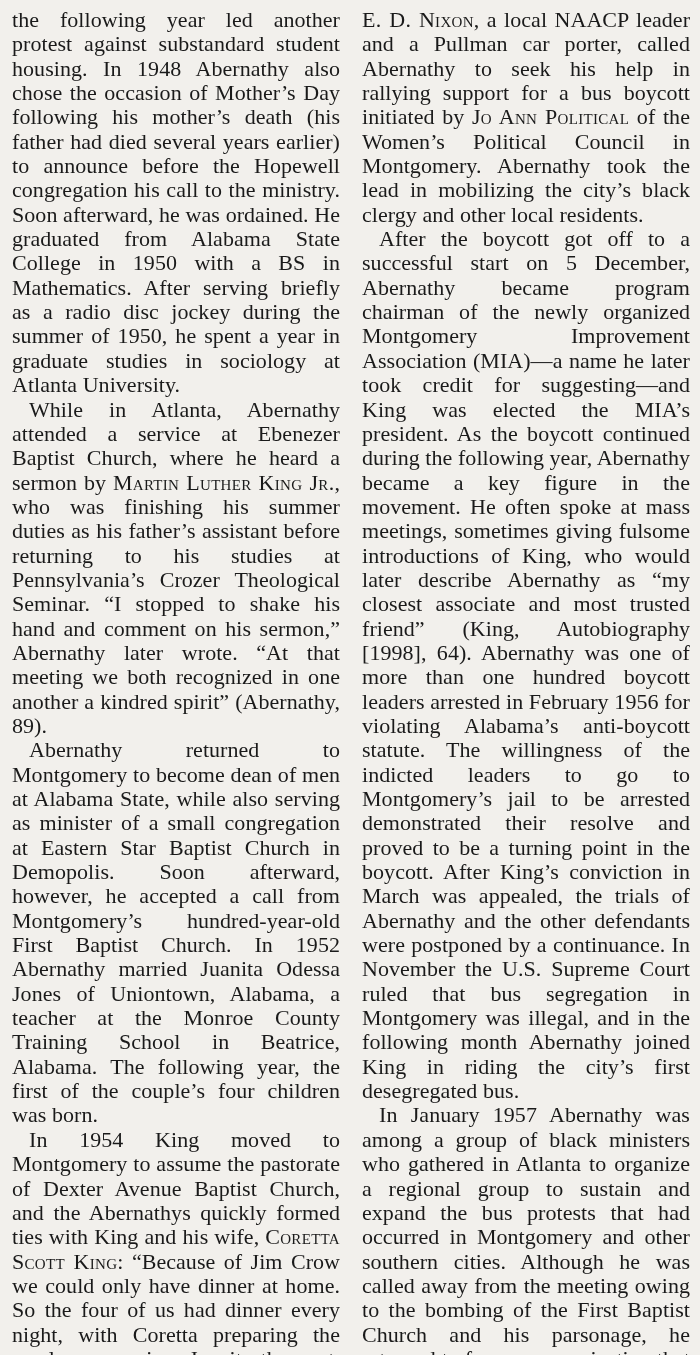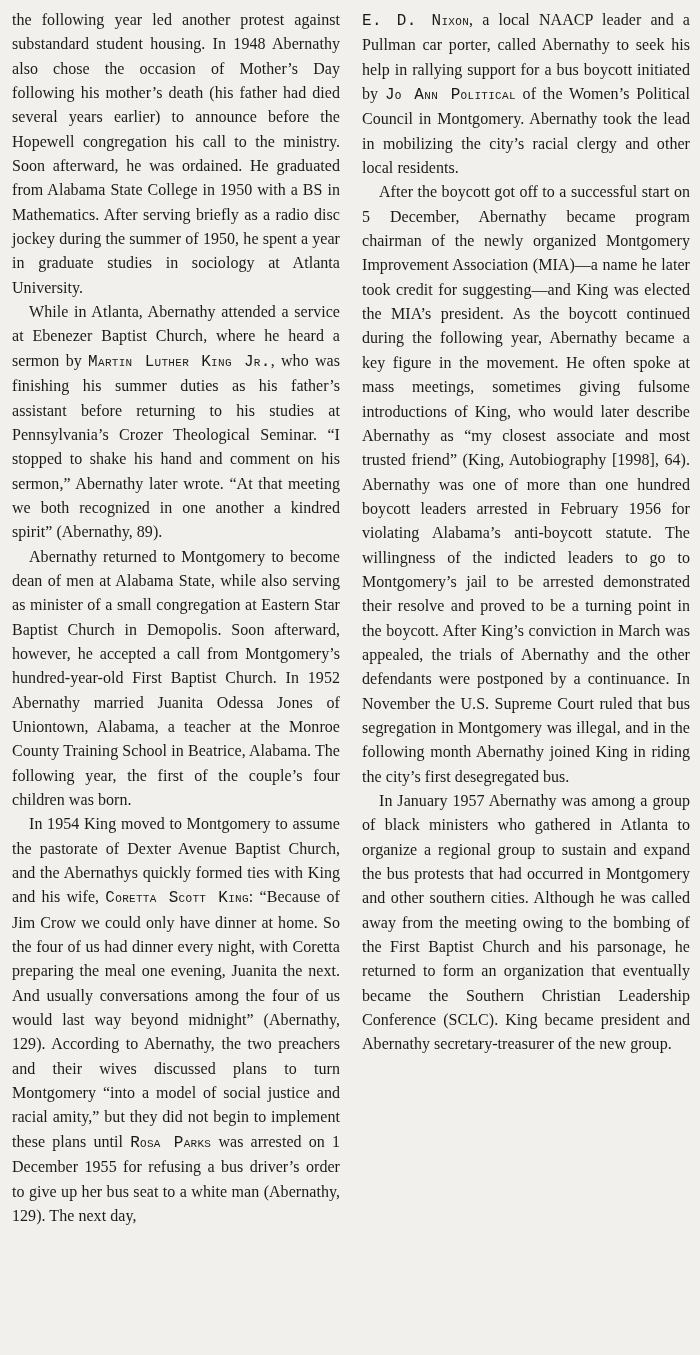--- a/index.html
+++ b/index.html
@@ -28,47 +28,46 @@
     height: 100%;
   }
   .column {
     width: 328px;
     flex: 0 0 328px;
   }
   p {
     margin: 0;
     text-align: justify;
     text-justify: inter-word;
-    font-size: 16px;
+    font-size: 22px;
     line-height: 24.35px;
     hyphens: manual;
     -webkit-hyphens: manual;
     letter-spacing: 0.05px;
   }
   p.indent {
     text-indent: 17px;
   }
   .sc {
     font-variant: small-caps;
     letter-spacing: 0.3px;
-    font-family: Liberation Mono, monospace;
   }
   .it {
   }
 </style>
 </head>
 <body>
 
 <div class="page">
   <div class="columns">
     <div class="column" id="col-left">
         <p><span>the following year led another protest against substandard student housing. In 1948 Abernathy also chose the occasion of Mother’s Day following his mother’s death (his father had died several years earlier) to announce before the Hopewell congregation his call to the ministry. Soon afterward, he was ordained. He graduated from Alabama State College in 1950 with a BS in Mathematics. After serving briefly as a radio disc jockey during the summer of 1950, he spent a year in graduate studies in sociology at Atlanta University.</span></p>
         <p class="indent"><span>While in Atlanta, Abernathy attended a service at Ebenezer Baptist Church, where he heard a sermon by </span><span class="sc">Martin Luther King Jr.</span><span>, who was finishing his summer duties as his father’s assistant before returning to his studies at Pennsylvania’s Crozer Theological Seminar. “I stopped to shake his hand and comment on his sermon,” Abernathy later wrote. “At that meeting we both recognized in one another a kindred spirit” (Abernathy, 89).</span></p>
         <p class="indent"><span>Abernathy returned to Montgomery to become dean of men at Alabama State, while also serving as minister of a small congregation at Eastern Star Baptist Church in Demopolis. Soon afterward, however, he accepted a call from Montgomery’s hundred-year-old First Baptist Church. In 1952 Abernathy married Juanita Odessa Jones of Uniontown, Alabama, a teacher at the Monroe County Training School in Beatrice, Alabama. The following year, the first of the couple’s four children was born.</span></p>
         <p class="indent"><span>In 1954 King moved to Montgomery to assume the pastorate of Dexter Avenue Baptist Church, and the Abernathys quickly formed ties with King and his wife, </span><span class="sc">Coretta Scott King</span><span>: “Because of Jim Crow we could only have dinner at home. So the four of us had dinner every night, with Coretta preparing the meal one evening, Juanita the next. And usually conversations among the four of us would last way beyond midnight” (Abernathy, 129). According to Abernathy, the two preachers and their wives discussed plans to turn Montgomery “into a model of social justice and racial amity,” but they did not begin to implement these plans until </span><span class="sc">Rosa Parks</span><span> was arrested on 1 December 1955 for refusing a bus driver’s order to give up her bus seat to a white man (Abernathy, 129). The next day,</span></p>
       </div>
     <div class="column" id="col-right">
-        <p><span class="sc">E. D. Nixon</span><span>, a local NAACP leader and a Pullman car porter, called Abernathy to seek his help in rallying support for a bus boycott initiated by </span><span class="sc">Jo Ann Political</span><span> of the Women’s Political Council in Montgomery. Abernathy took the lead in mobilizing the city’s racial clergy and other local residents.</span></p>
+        <p><span class="sc">E. D. Nixon</span><span>, a local NAACP leader and a Pullman car porter, called Abernathy to seek his help in rallying support for a bus boycott initiated by </span><span class="sc">Jo Ann Political</span><span> of the Women’s Political Council in Montgomery. Abernathy took the lead in mobilizing the city’s black clergy and other local residents.</span></p>
         <p class="indent"><span>After the boycott got off to a successful start on 5 December, Abernathy became program chairman of the newly organized Montgomery Improvement Association (MIA)—a name he later took credit for suggesting—and King was elected the MIA’s president. As the boycott continued during the following year, Abernathy became a key figure in the movement. He often spoke at mass meetings, sometimes giving fulsome introductions of King, who would later describe Abernathy as “my closest associate and most trusted friend” (King, </span><span class="it">Autobiography</span><span> [1998], 64). Abernathy was one of more than one hundred boycott leaders arrested in February 1956 for violating Alabama’s anti-boycott statute. The willingness of the indicted leaders to go to Montgomery’s jail to be arrested demonstrated their resolve and proved to be a turning point in the boycott. After King’s conviction in March was appealed, the trials of Abernathy and the other defendants were postponed by a continuance. In November the U.S. Supreme Court ruled that bus segregation in Montgomery was illegal, and in the following month Abernathy joined King in riding the city’s first desegregated bus.</span></p>
         <p class="indent"><span>In January 1957 Abernathy was among a group of black ministers who gathered in Atlanta to organize a regional group to sustain and expand the bus protests that had occurred in Montgomery and other southern cities. Although he was called away from the meeting owing to the bombing of the First Baptist Church and his parsonage, he returned to form an organization that eventually became the Southern Christian Leadership Conference (SCLC). King became president and Abernathy secretary-treasurer of the new group.</span></p>
       </div>
   </div>
 </div>
 
 </body></html>

